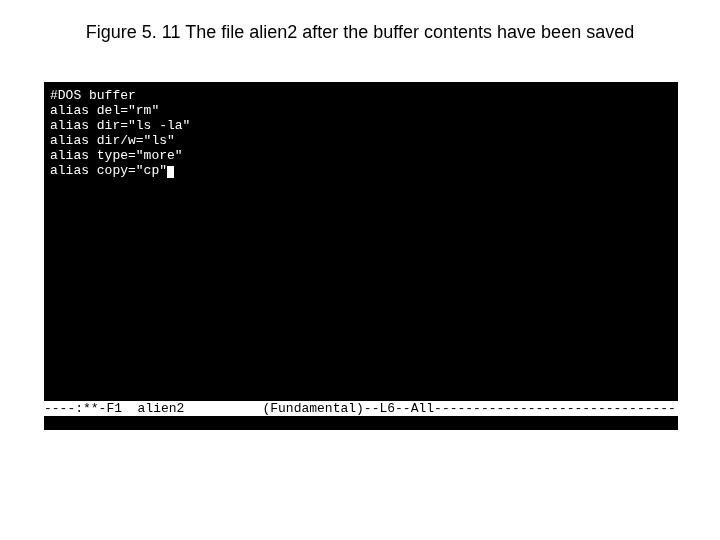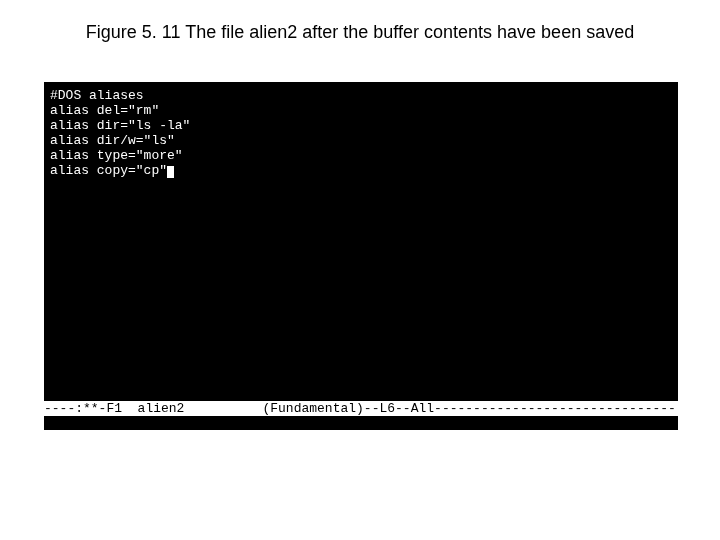--- a/index.html
+++ b/index.html
@@ -70,21 +70,21 @@
   }
 </style>
 </head>
 <body>
 
 <div class="page">
   <div class="caption">Figure 5. 11  The file alien2 after the buffer contents have been saved</div>
 
   <div class="terminal">
 
-    <div class="buffer"><span>#DOS aliases</span>
+    <div class="buffer"><span>#DOS buffer</span>
 <span>alias del="rm"</span>
 <span>alias dir="ls -la"</span>
 <span>alias dir/w="ls"</span>
 <span>alias type="more"</span>
 <span>alias copy="cp"</span><span class="cursor"></span></div>
 
     <div class="modeline"><span>----:**-F1  alien2          </span><span>(Fundamental)--L6--All</span><span>---------------------------------</span></div>
   </div>
 </div>
 

